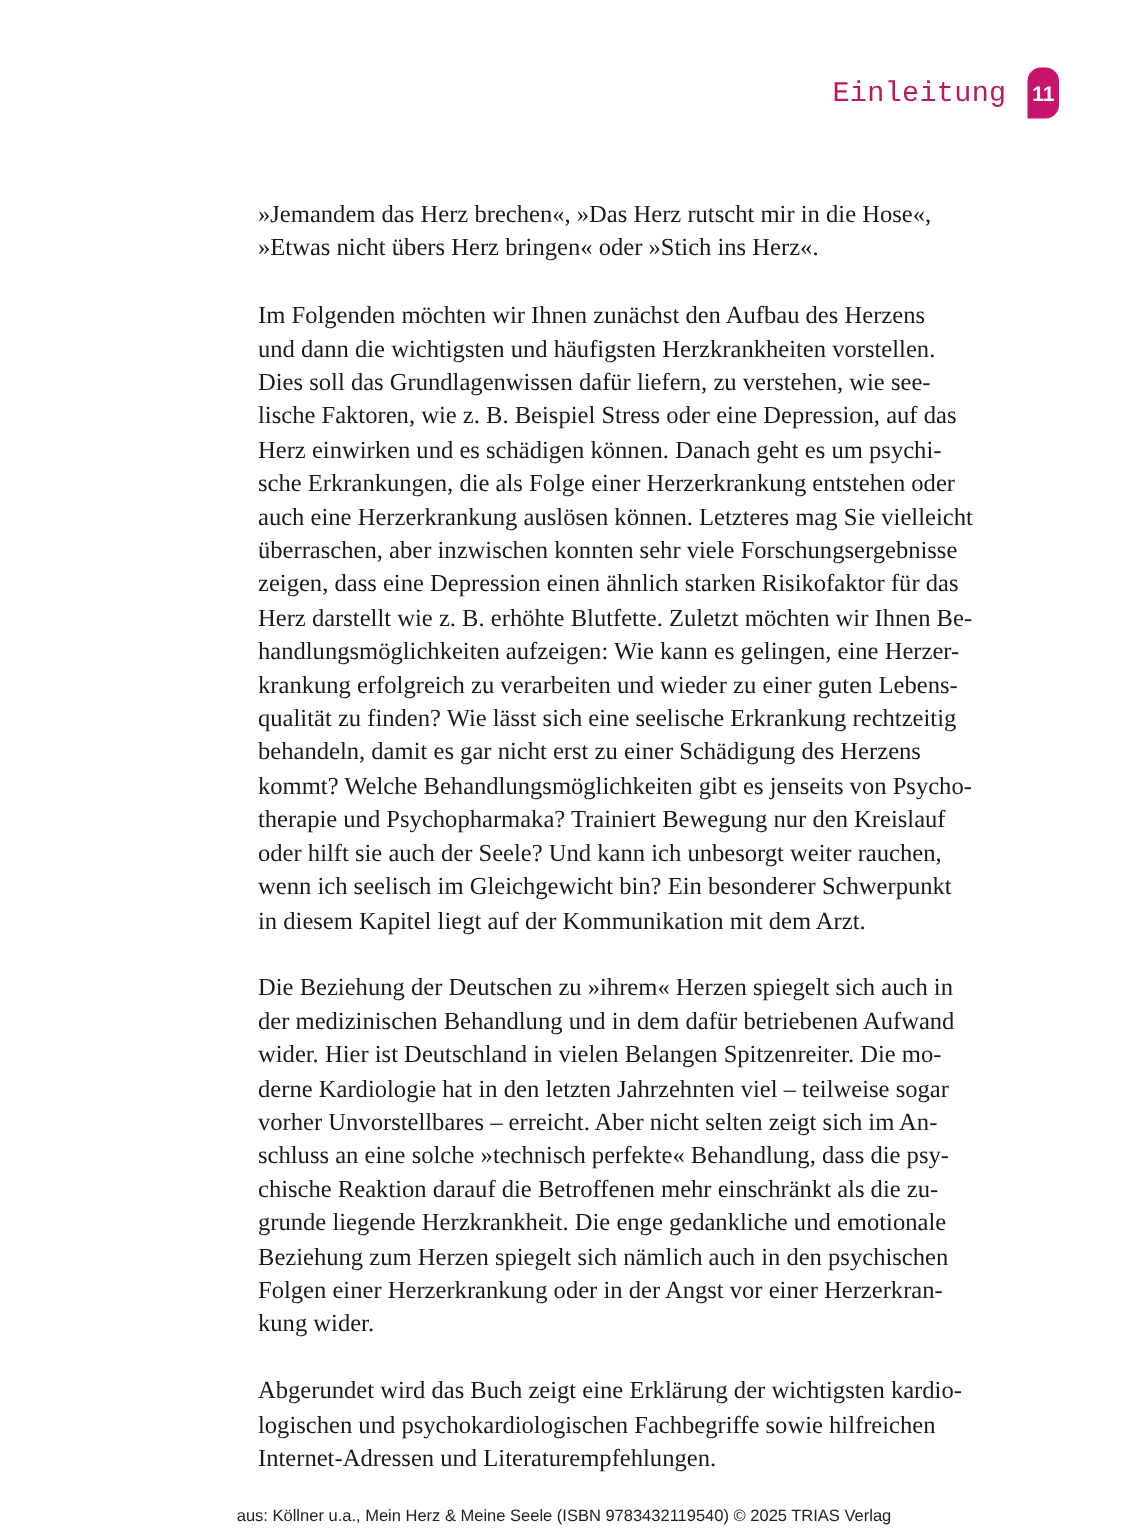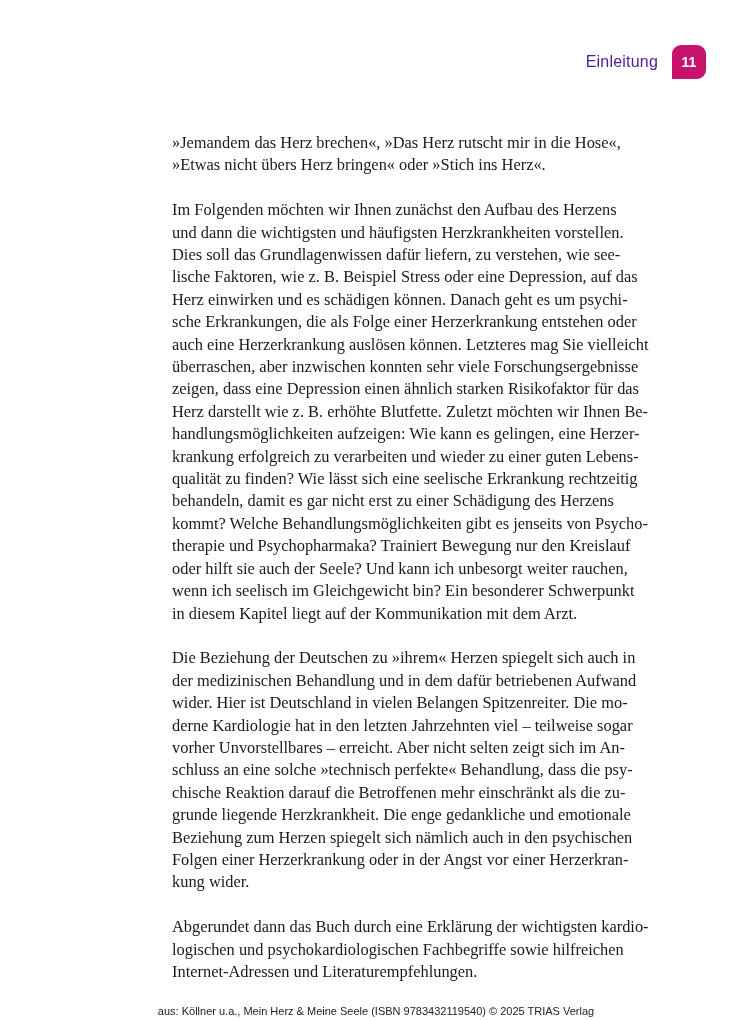--- a/index.html
+++ b/index.html
@@ -17,33 +17,33 @@
     }
     .header {
       position: absolute;
       top: 45px;
       right: 46px;
       display: flex;
       align-items: center;
       height: 34px;
     }
     .chapter-label {
-      font-family: Liberation Sans, sans-serif;
-      font-size: 16px;
-      color: #4c1d95;
+      font-family: Liberation Mono, monospace;
+      font-size: 19px;
+      color: #be185d;
       margin-right: 14px;
       letter-spacing: 0.2px;
     }
     .page-badge {
       background: #c7136e;
       color: #ffffff;
       font-family: "Liberation Sans", "DejaVu Sans", sans-serif;
       font-size: 14px;
       font-weight: bold;
-      width: 34px;
+      width: 21px;
       height: 34px;
       border-radius: 9px 9px 9px 0;
       display: flex;
       align-items: center;
       justify-content: center;
     }
     .content {
       position: absolute;
       top: 132px;
       left: 172px;
@@ -100,18 +100,18 @@
 der medizinischen Behandlung und in dem dafür betriebenen Aufwand
 wider. Hier ist Deutschland in vielen Belangen Spitzenreiter. Die mo-
 derne Kardiologie hat in den letzten Jahrzehnten viel – teilweise sogar
 vorher Unvorstellbares – erreicht. Aber nicht selten zeigt sich im An-
 schluss an eine solche »technisch perfekte« Behandlung, dass die psy-
 chische Reaktion darauf die Betroffenen mehr einschränkt als die zu-
 grunde liegende Herzkrankheit. Die enge gedankliche und emotionale
 Beziehung zum Herzen spiegelt sich nämlich auch in den psychischen
 Folgen einer Herzerkrankung oder in der Angst vor einer Herzerkran-
 kung wider.</p>
-  <p class="para">Abgerundet dann das Buch durch eine Erklärung der wichtigsten kardio-
+  <p class="para">Abgerundet wird das Buch zeigt eine Erklärung der wichtigsten kardio-
 logischen und psychokardiologischen Fachbegriffe sowie hilfreichen
 Internet-Adressen und Literaturempfehlungen.</p>
 </div>
 
 <div class="footer">aus: Köllner u.a., Mein Herz &amp; Meine Seele (ISBN 9783432119540) © 2025 TRIAS Verlag</div>
 
 </body></html>

